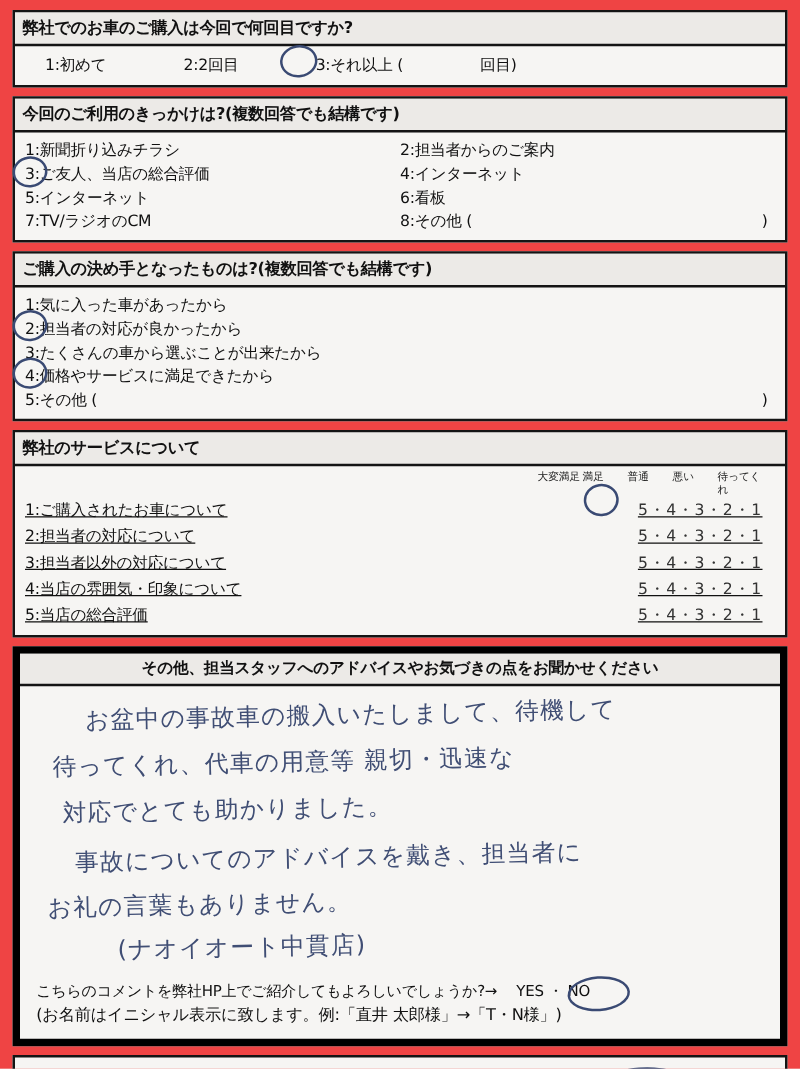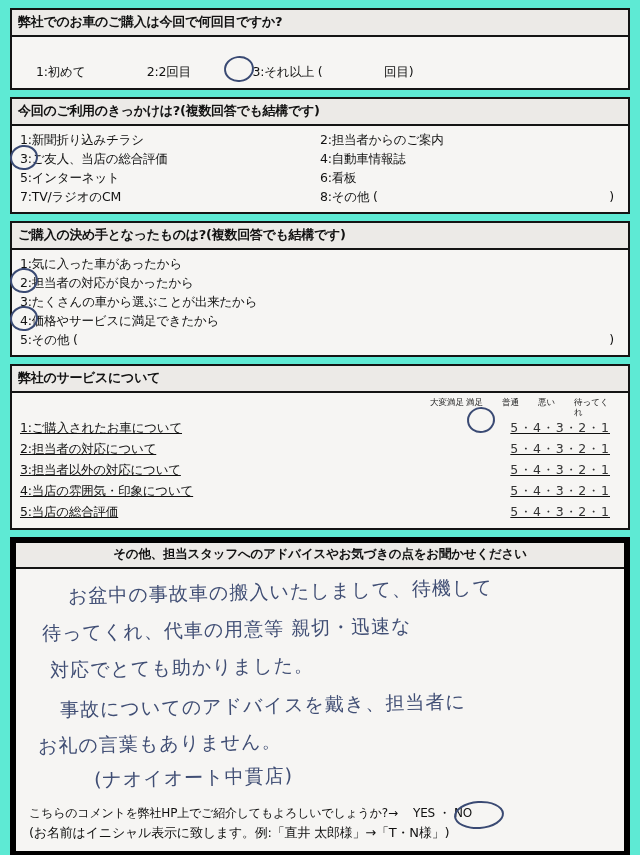--- a/index.html
+++ b/index.html
@@ -6,21 +6,21 @@
   body{
     width:640px;height:855px;
     background:#efeeec;
     font-family:"DejaVu Sans","Liberation Sans",sans-serif;
     color:#111;
     overflow:hidden;
   }
   .sheet{
     position:relative;
     width:640px;height:855px;
-    background:#5eead4;
+    background:#ef4444;
     box-sizing:border-box;
     padding:8px 10px;
   }
   .block{
     border:2px solid #141414;
     margin-bottom:7px;
     background:#f6f5f3;
     box-sizing:border-box;
   }
   .block-head{
@@ -166,21 +166,21 @@
   }
   .smallnote{font-size:13px;}
 </style>
 </head>
 <body>
 
 <div class="sheet">
 
   <div class="block">
     <div class="block-head">弊社でのお車のご購入は今回で何回目ですか?</div>
-    <div class="block-body" style="position:relative;margin-top:20px;">
+    <div class="block-body" style="position:relative;">
       <div class="q1line">
         <span>1:初めて</span>
         <span class="gap3"></span>
         <span>2:2回目</span>
         <span class="gap3"></span>
         <span>3:それ以上 (</span>
         <span class="gap3"></span>
         <span>回目)</span>
       </div>
       <div class="circle" style="left:212px;top:-1px;width:26px;height:22px;"></div>
@@ -189,21 +189,21 @@
 
   <div class="block">
     <div class="block-head">今回のご利用のきっかけは?(複数回答でも結構です)</div>
     <div class="block-body" style="position:relative;">
       <div class="row">
           <div class="col">1:新聞折り込みチラシ</div>
           <div class="col">2:担当者からのご案内</div>
         </div>
       <div class="row">
           <div class="col">3:ご友人、当店の総合評価</div>
-          <div class="col">4:自動車情報誌</div>
+          <div class="col">4:インターネット</div>
         </div>
       <div class="row">
           <div class="col">5:インターネット</div>
           <div class="col">6:看板</div>
         </div>
       <div class="row">
         <div class="col">7:TV/ラジオのCM</div>
         <div class="col">
           <span>8:その他 (</span>
           <span class="tail">)</span>

